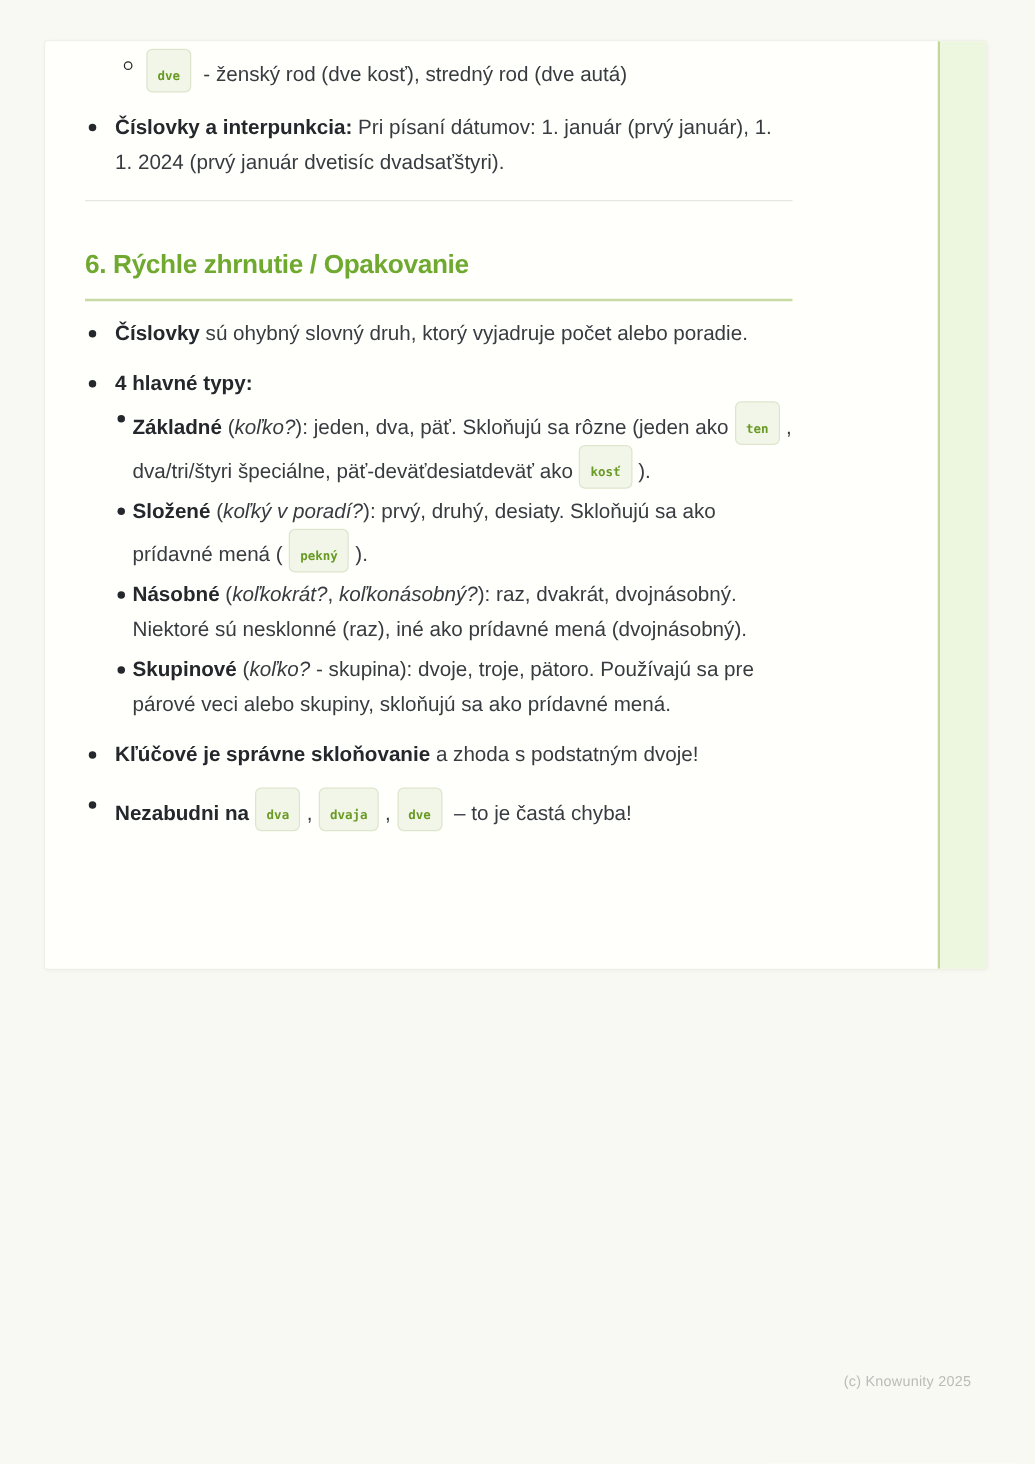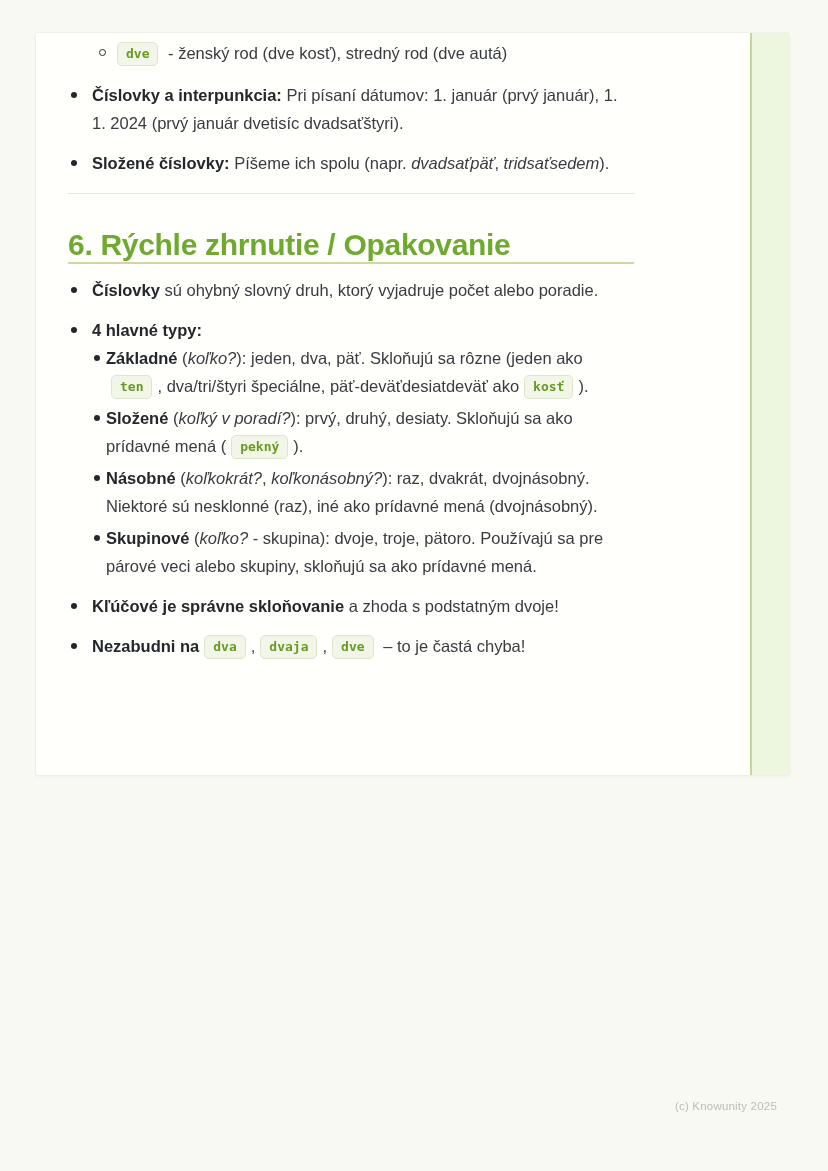--- a/index.html
+++ b/index.html
@@ -46,30 +46,30 @@
   .l2 > li:last-child{margin-bottom:0;}
   .sub3-item{position:relative;padding-left:49px;margin-bottom:14px;}
   .sub3-item::before{
     content:"";position:absolute;left:31px;top:10px;width:5px;height:5px;
     border:1.6px solid var(--text_strong);border-radius:50%;background:transparent;
   }
   .sub3-item .badge{margin-left:0;}
   .badge{
     display:inline-block;
     font-family:"DejaVu Sans Mono","Liberation Mono",monospace;
-    font-size:13px;font-weight:bold;line-height:19px;
+    font-size:10px;font-weight:bold;line-height:19px;
     color:var(--badge_text);background:var(--badge_bg);
     border:1px solid var(--badge_border);border-radius:5px;
-    padding:1px 8px 2px;margin:0 5px;vertical-align:1px;
+    padding:12px 8px 2px;margin:0 5px;vertical-align:1px;
   }
   .rule{border:none;border-top:1px solid var(--hr);margin:16px 0 0;}
   .heading{
-    margin:34px 0 0;
+    margin:34px 0 0;padding-bottom:10px;
     border-bottom:2px solid var(--underline);
-    font-size:30px;line-height:34px;font-weight:700;
+    font-size:21px;line-height:34px;font-weight:700;
     letter-spacing:-0.3px;color:var(--accent);
   }
   .intro{margin:20px 0 0;}
   .sum{margin-top:12px;}
   .footer{
     position:absolute;top:1099px;right:51px;
     font-size:11.5px;line-height:14px;letter-spacing:0.2px;color:var(--footer);
   }
 </style>
 </head>
@@ -79,23 +79,20 @@
   <div class="strip"></div>
   <div class="content">
 
     <div class="sub3-item">
       <span class="badge">dve</span><span> - ženský rod (dve kosť), stredný rod (dve autá)</span>
     </div>
 
     <ul class="l1">
       <li>
         <strong>Číslovky a interpunkcia:</strong><span> Pri písaní dátumov: 1. január (prvý január), 1. 1. 2024 (prvý január dvetisíc dvadsaťštyri).</span>
-      </li>
-      <li>
-        <strong>Složené číslovky:</strong><span> Píšeme ich spolu (napr. </span><em>dvadsaťpäť</em><span>, </span><em>tridsaťsedem</em><span>).</span>
       </li>
     </ul>
 
     <hr class="rule">
 
     <h2 class="heading">6. Rýchle zhrnutie / Opakovanie</h2>
 
 
     <ul class="l1 sum">
       <li>

